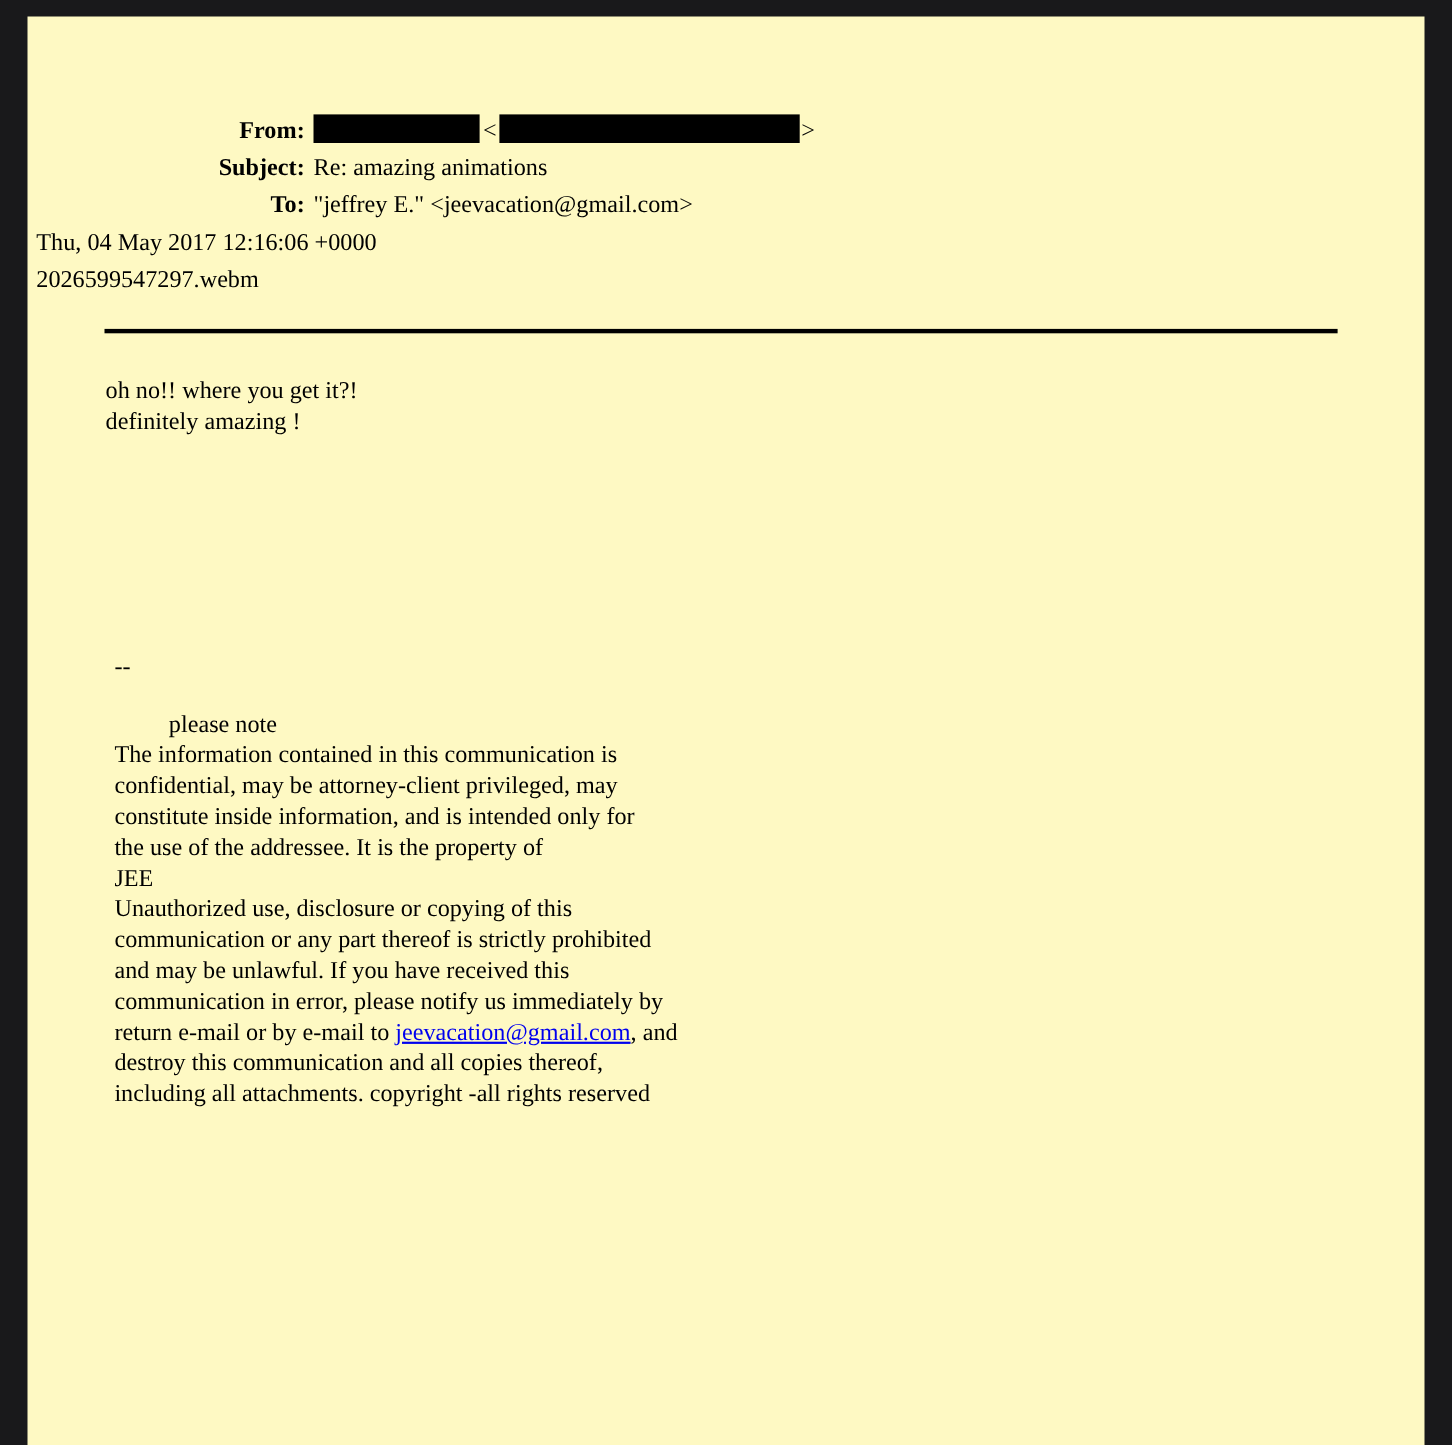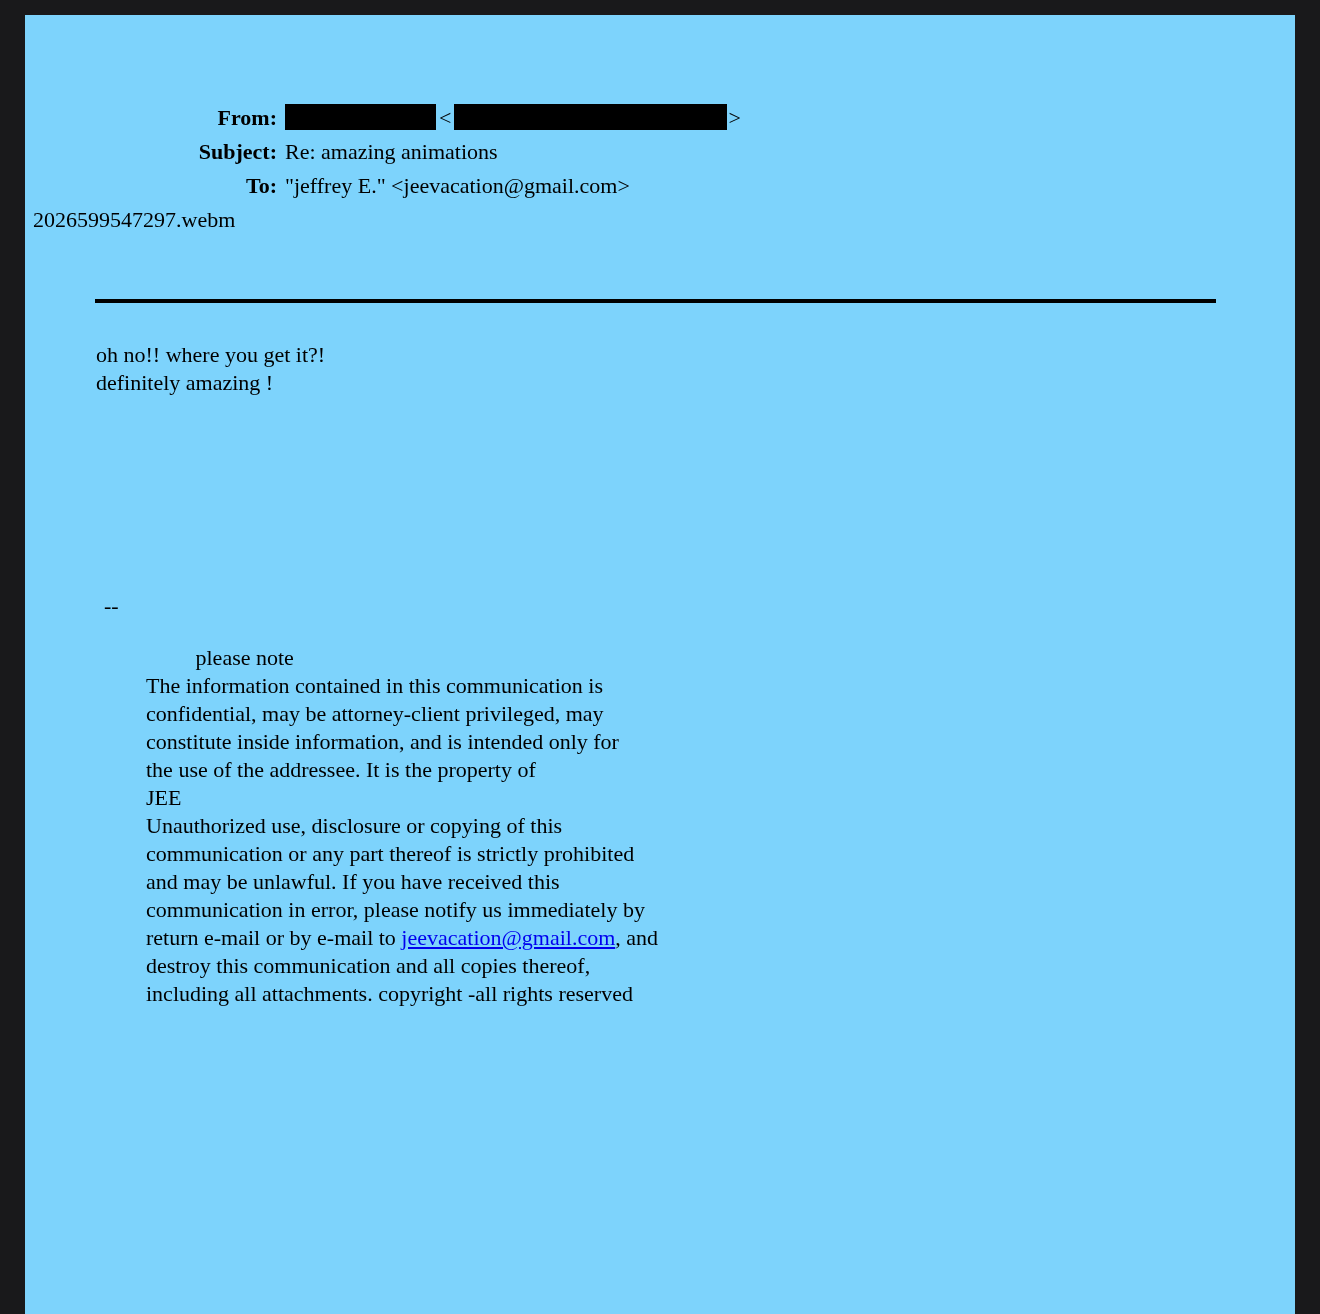--- a/index.html
+++ b/index.html
@@ -12,21 +12,21 @@
     overflow: hidden;
     font-family: "Liberation Serif", "DejaVu Serif", serif;
     color: #000;
   }
   .page {
     position: absolute;
     left: 25px;
     top: 15px;
     width: 1270px;
     height: 1299px;
-    background: #7dd3fc;
+    background: #fef9c3;
   }
   
   .headers {
     position: absolute;
     top: 86px;
     left: 0;
     font-size: 22px;
     line-height: 34px;
   }
   .hrow { display: flex; align-items: baseline; }
@@ -85,21 +85,20 @@
     font-size: 22px;
     line-height: 28px;
   }
   .disclaimer {
     position: absolute;
     left: 79px;
     top: 629px;
     font-size: 22px;
     line-height: 28px;
     white-space: pre-wrap;
-    margin-left: 42px;
   }
   a.maillink, a.urllink {
     color: #0000ee;
     text-decoration: underline;
     cursor: pointer;
   }
 </style>
 </head>
 <body>
 
@@ -116,20 +115,21 @@
       <div class="hlabel">Subject:</div>
       <div class="hvalue">Re: amazing animations</div>
     </div>
 
     <div class="hrow">
       <div class="hlabel">To:</div>
       <div class="hvalue">"jeffrey E." &lt;jeevacation@gmail.com&gt;</div>
     </div>
 
     <div class="hrow">
+      <div class="hvalue">Thu, 04 May 2017 12:16:06 +0000</div>
     </div>
 
     <div class="hrow">
       <div class="hvalue">2026599547297.webm</div>
     </div>
 
   </div>
 
   <div class="divider"></div>
 

